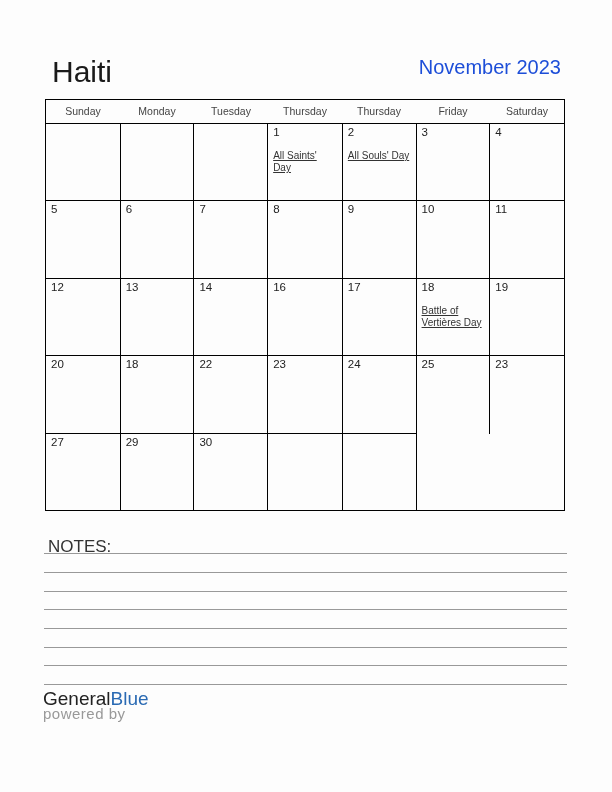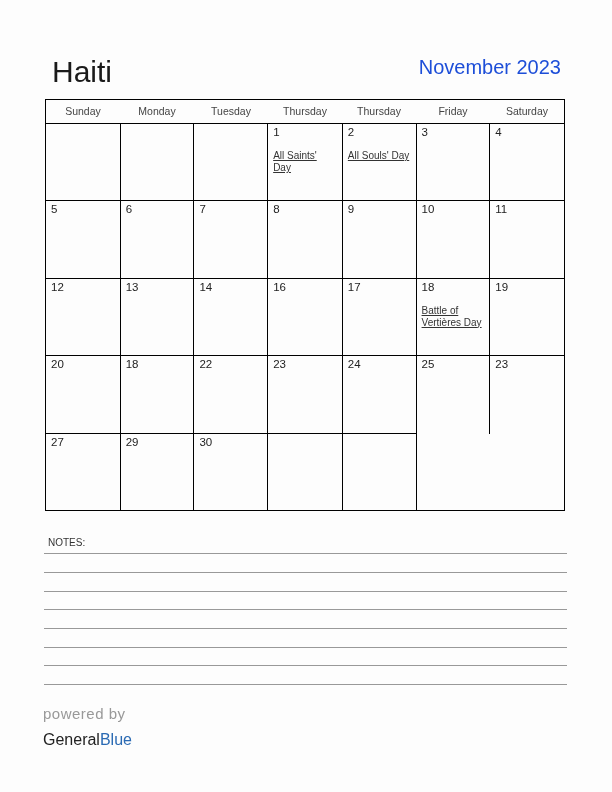--- a/index.html
+++ b/index.html
@@ -8,24 +8,24 @@
   .month { position:absolute; right:51px; top:56px; font-size:20px; color:#1d4ed8; }
   .cal { position:absolute; left:45px; top:99px; width:520px; height:412px; border:1.5px solid #000; box-sizing:border-box; }
   .hdr { position:absolute; left:0; top:0; width:100%; height:24px; border-bottom:1.5px solid #000; box-sizing:border-box; display:flex; }
   .hdr div { flex:1; text-align:center; font-size:10.5px; line-height:22px; color:#444; }
   .grid { position:absolute; left:0; top:24px; width:100%; height:387px; display:grid; grid-template-columns:75fr 74fr 74fr 75fr 74fr 74fr 74fr; grid-template-rows:repeat(5,1fr); }
   .cell { border-right:1.5px solid #000; border-bottom:1.5px solid #000; padding:2px 5px; font-size:11.5px; box-sizing:border-box; }
   .cell:nth-child(7n) { border-right:none; }
   .cell:nth-last-child(-n+7) { border-bottom:none; }
   .num { display:block; color:#222; line-height:13px; }
   .hol { display:block; font-size:10px; line-height:12px; color:#333; margin-top:11px;text-decoration:underline; }
-  .notes-label { position:absolute; left:48px; top:537px; font-size:10px; color:#333; }
+  .notes-label { position:absolute; left:48px; top:537px; font-size:17px; color:#333; }
   .line { position:absolute; left:44px; width:523px; height:0; border-top:1px solid #999; }
   .powered { position:absolute; left:43px; top:705px; font-size:15px; color:#999; letter-spacing:0.5px; }
-  .brand { position:absolute; left:43px; top:731px; font-size:16px; }
+  .brand { position:absolute; left:43px; top:688px; font-size:19px; }
   .brand .g { color:#222; }
   .brand .b { color:#2a6ab3; }
 </style>
 </head>
 <body>
 
 <div class="country">Haiti</div>
 <div class="month">November 2023</div>
 
 <div class="cal">

